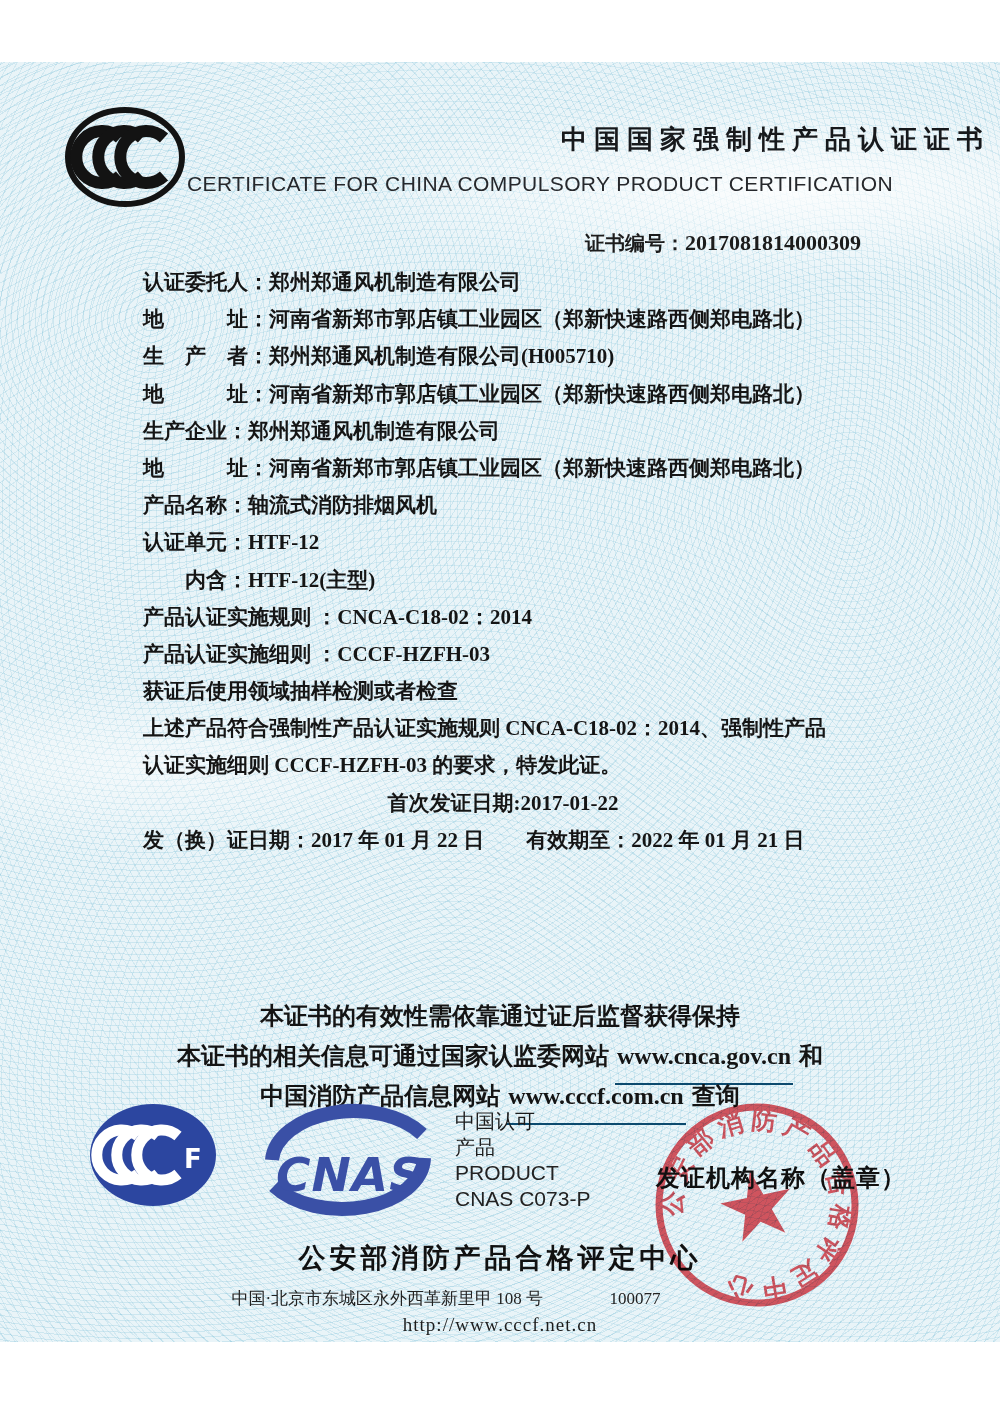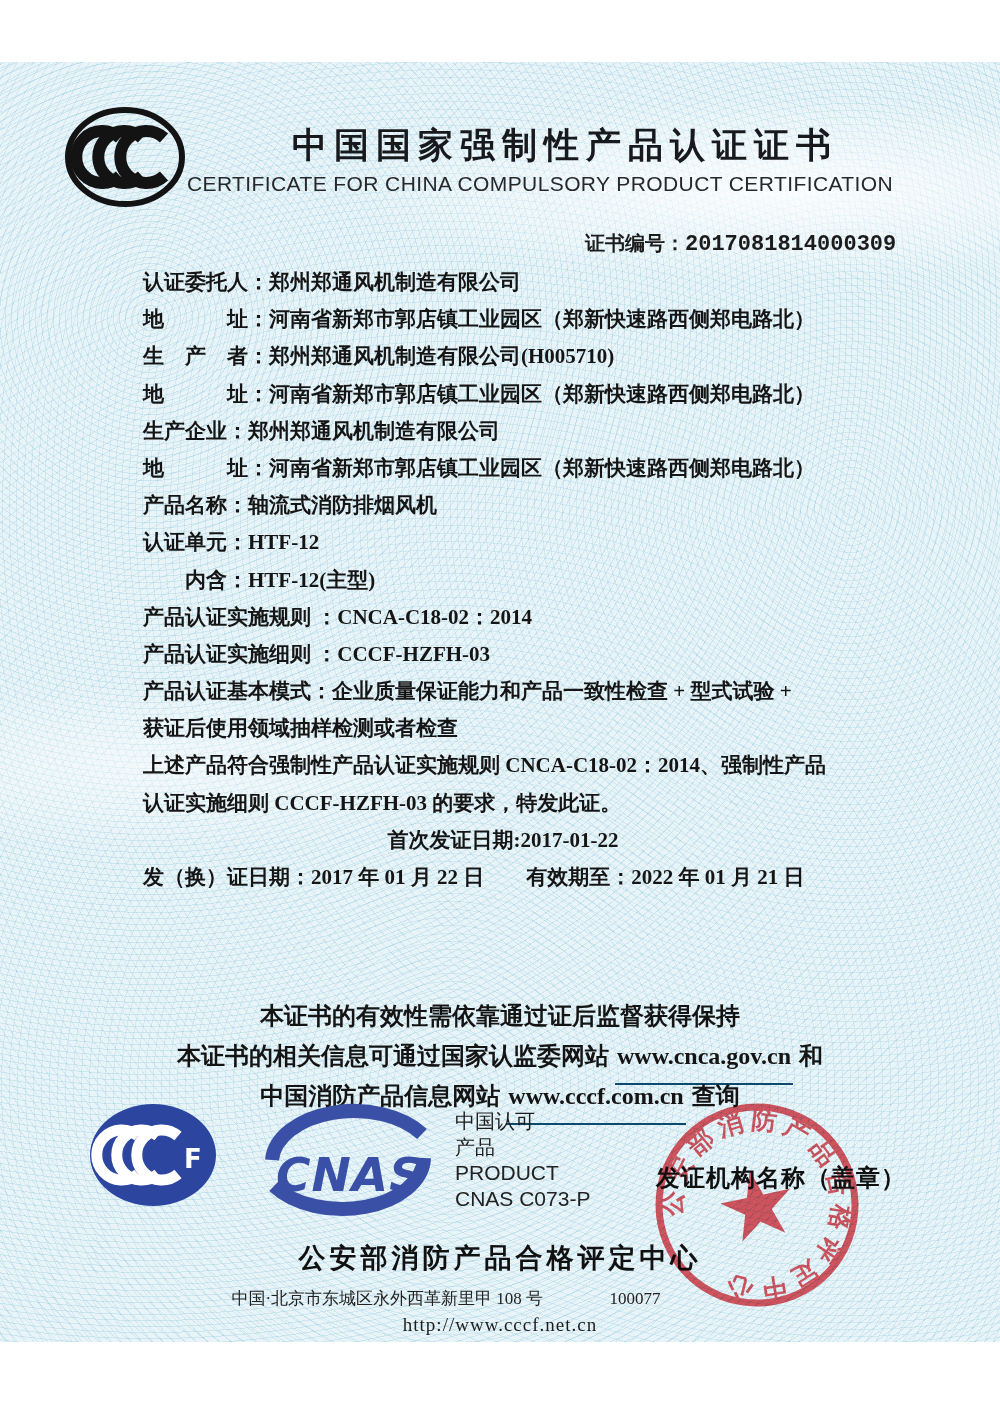--- a/index.html
+++ b/index.html
@@ -11,26 +11,26 @@
     position:absolute;left:0;top:62px;width:1000px;height:1280px;
     background-color:#e9f4f8;
     background-image:
       radial-gradient(ellipse 620px 130px at 78% 10%, rgba(255,255,255,0.85), rgba(255,255,255,0) 70%),
       radial-gradient(ellipse 500px 120px at 15% 55%, rgba(255,255,255,0.5), rgba(255,255,255,0) 70%),
       repeating-radial-gradient(circle at 15% 20%, rgba(90,175,205,0.20) 0 1px, transparent 1px 6px),
       repeating-radial-gradient(circle at 85% 35%, rgba(90,175,205,0.16) 0 1px, transparent 1px 7px),
       repeating-radial-gradient(circle at 45% 80%, rgba(90,175,205,0.16) 0 1px, transparent 1px 8px);
   }
   .abs{position:absolute;}
-  .title-cn{left:140px;width:850px;top:122px;text-align:center;font-size:35px;font-weight:bold;
+  .title-cn{left:140px;width:850px;top:122px;text-align:right;font-size:26px;font-weight:bold;
     letter-spacing:7px;color:#17191c;font-family:Liberation Mono, monospace;}
   .title-en{left:90px;width:900px;top:172px;text-align:center;font-size:21px;letter-spacing:0.4px;
     color:#26282c;font-weight:500;}
   .cert-no{left:585px;top:230px;font-size:20px;font-weight:bold;white-space:nowrap;}
-  .cert-no .num{font-family:Liberation Mono, monospace;font-size:22px;font-weight:600;}
+  .cert-no .num{font-family:Liberation Serif, serif;font-size:22px;font-weight:600;}
   .body-block{left:143px;top:268px;width:720px;font-size:21px;font-weight:bold;
     font-family:"Liberation Serif","DejaVu Serif",serif;color:#151515;}
   .bl{height:37.2px;white-space:nowrap;}
   .bl.center{text-align:center;}
   .notice{left:0;width:1000px;top:988px;text-align:center;font-size:24px;font-weight:bold;
     font-family:"Liberation Serif","DejaVu Serif",serif;color:#141414;margin-top:12px;}
   .nl{height:40px;}
   .url{border-bottom:2px solid #0c4a6e;padding:0 2px 14px 2px;}
   .accred{left:455px;top:1108px;font-size:20px;line-height:26px;color:#1b1b1b;
     font-family:"Liberation Serif","DejaVu Serif",serif;}
@@ -73,21 +73,20 @@
   <div class="bl">地　　　址：河南省新郑市郭店镇工业园区（郑新快速路西侧郑电路北）</div>
   <div class="bl">生　产　者：郑州郑通风机制造有限公司(H005710)</div>
   <div class="bl">地　　　址：河南省新郑市郭店镇工业园区（郑新快速路西侧郑电路北）</div>
   <div class="bl">生产企业：郑州郑通风机制造有限公司</div>
   <div class="bl">地　　　址：河南省新郑市郭店镇工业园区（郑新快速路西侧郑电路北）</div>
   <div class="bl">产品名称：轴流式消防排烟风机</div>
   <div class="bl">认证单元：HTF-12</div>
   <div class="bl">　　内含：HTF-12(主型)</div>
   <div class="bl">产品认证实施规则 ：CNCA-C18-02：2014</div>
   <div class="bl">产品认证实施细则 ：CCCF-HZFH-03</div>
-  <div class="bl">产品认证基本模式：企业质量保证能力和产品一致性检查 + 型式试验 +</div>
   <div class="bl">获证后使用领域抽样检测或者检查</div>
   <div class="bl">上述产品符合强制性产品认证实施规则 CNCA-C18-02：2014、强制性产品</div>
   <div class="bl">认证实施细则 CCCF-HZFH-03 的要求，特发此证。</div>
   <div class="bl center">首次发证日期:2017-01-22</div>
   <div class="bl">发（换）证日期：2017 年 01 月 22 日　　有效期至：2022 年 01 月 21 日</div>
 </div>
 
 <div class="abs notice">
   <div class="nl">本证书的有效性需依靠通过证后监督获得保持</div>
   <div class="nl">

